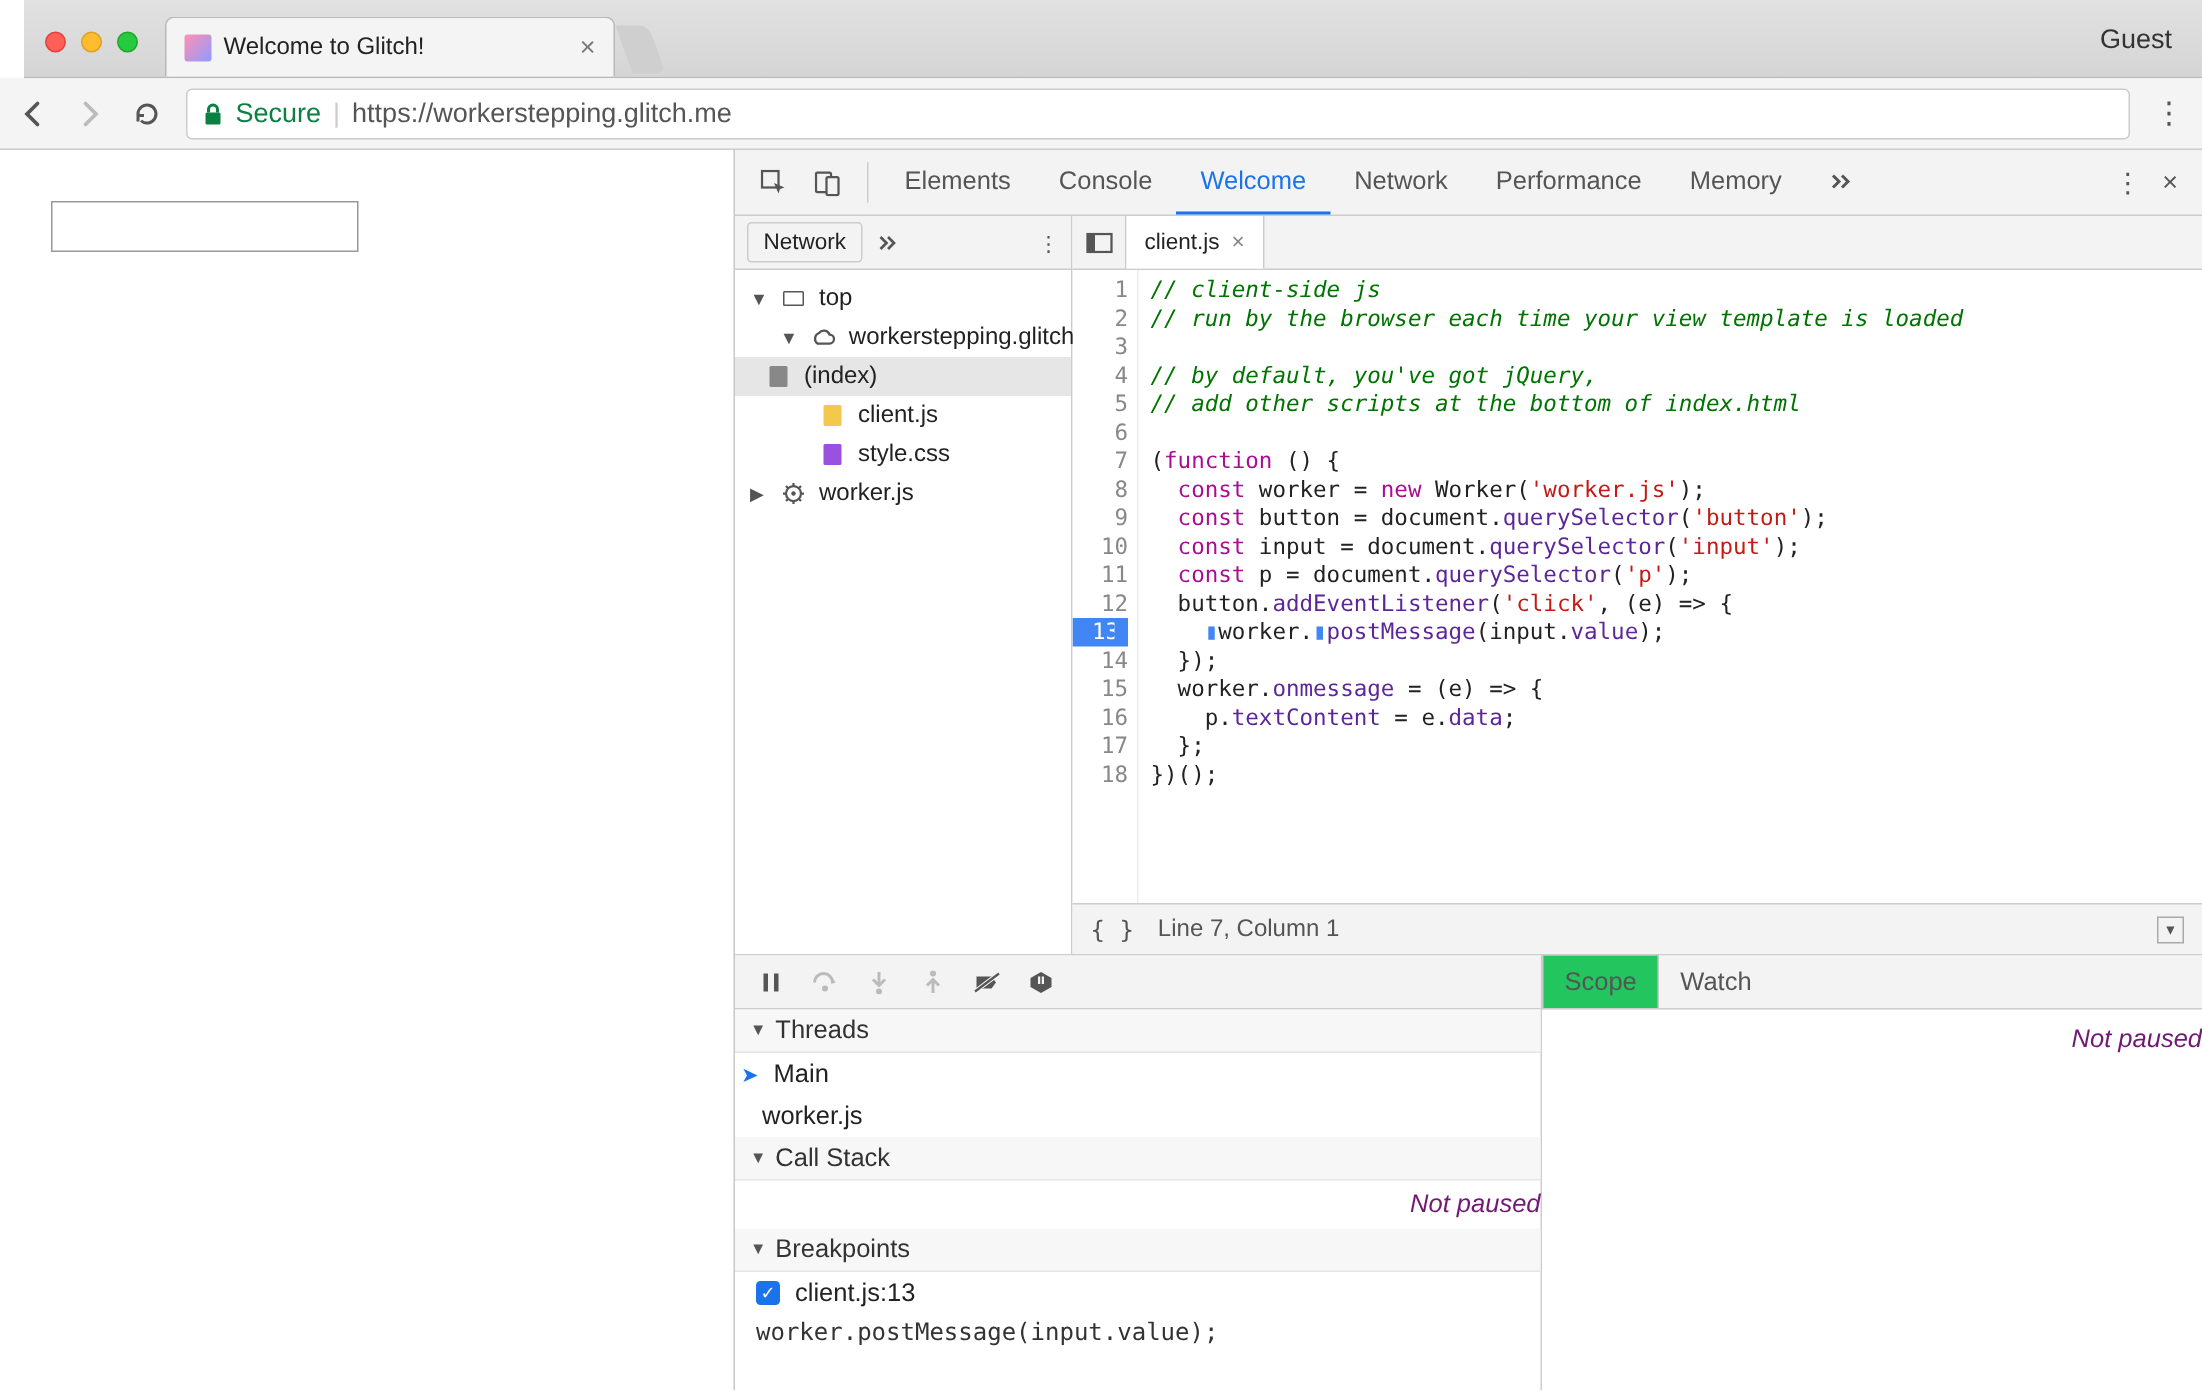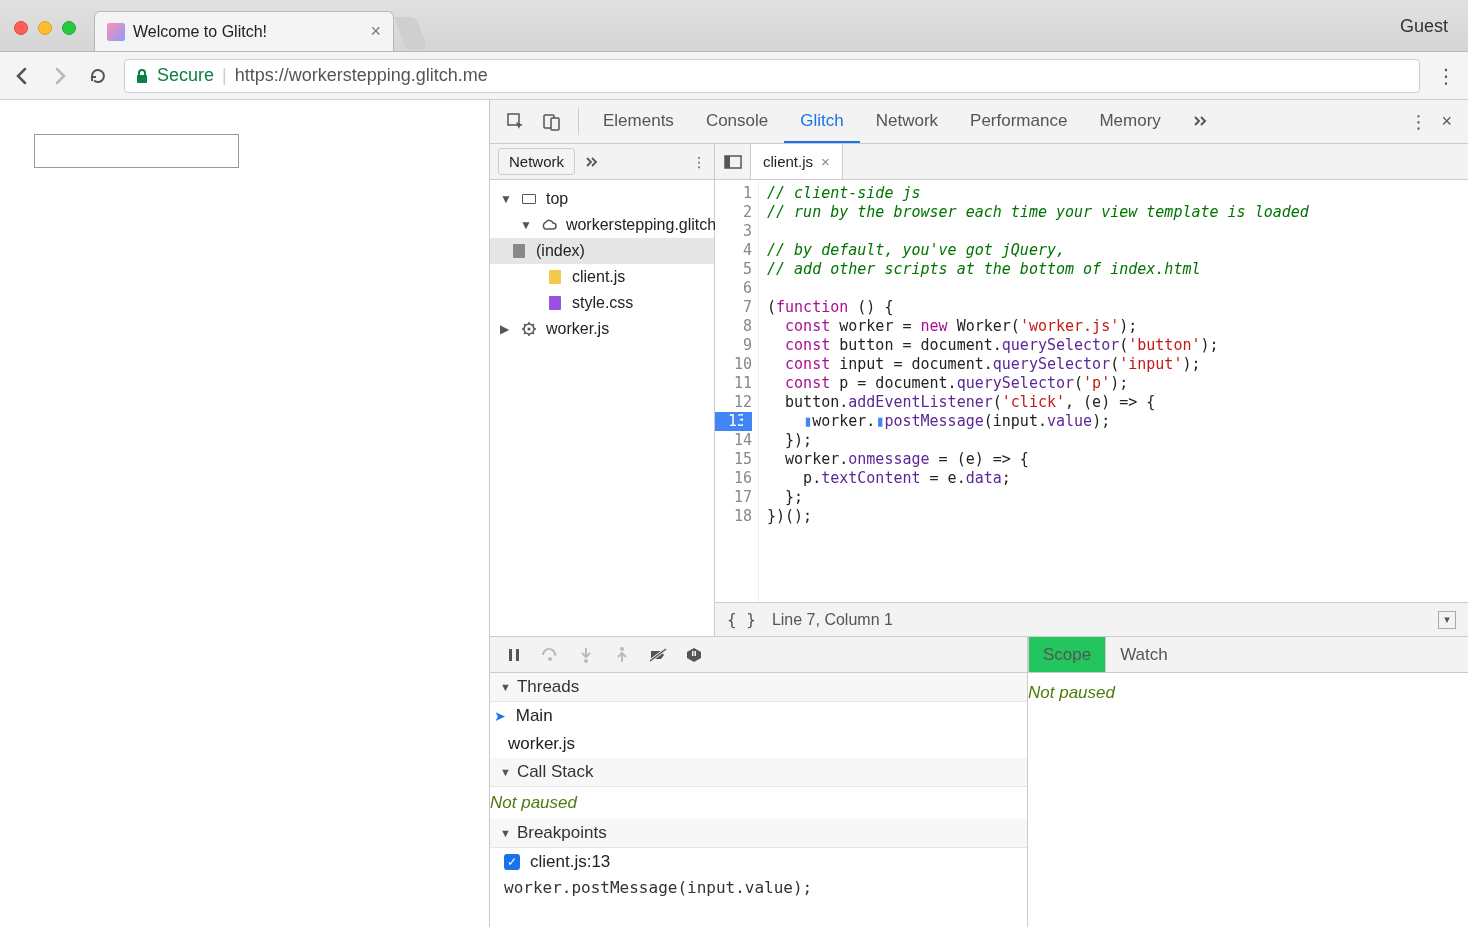--- a/index.html
+++ b/index.html
@@ -1,19 +1,19 @@
 <!DOCTYPE html>
 <html><head>
 <meta charset="utf-8">
 <style>
 * { margin: 0; padding: 0; box-sizing: border-box; }
 body { font-family: -apple-system, BlinkMacSystemFont, "Segoe UI", Helvetica, Arial, sans-serif; font-size: 14px; color: #222; background: #fff; width: 1468px; height: 927px; overflow: hidden; }
 
 
-.browser-toolbar { height: 52px; background: linear-gradient(#e1e1e1, #d5d5d5); border-bottom: 1px solid #b8b8b8; display: flex; align-items: flex-end; }
+.browser-toolbar { height: 52px; background: linear-gradient(#e1e1e1, #d5d5d5); border-bottom: 1px solid #b8b8b8; display: flex; align-items: flex-end; margin-left: 16px; }
 .traffic-lights { display: flex; gap: 10px; padding: 0 14px 16px 14px; }
 .tl { width: 14px; height: 14px; border-radius: 50%; }
 .tl-close { background: #ff5f56; border: 1px solid #e0443e; }
 .tl-min { background: #ffbd2e; border: 1px solid #dea123; }
 .tl-max { background: #27c93f; border: 1px solid #1aab29; }
 .tab { display: flex; align-items: center; gap: 8px; padding: 8px 12px; background: #f4f4f4; border: 1px solid #b8b8b8; border-bottom: none; border-radius: 6px 6px 0 0; height: 40px; margin-left: 4px; min-width: 300px; font-size: 16px; }
 .tab-favicon { width: 18px; height: 18px; background: linear-gradient(135deg, #ff8fb1, #8f9cff); border-radius: 2px; }
 .tab-close { margin-left: auto; color: #777; font-size: 18px; cursor: pointer; }
 .new-tab { width: 22px; height: 32px; margin-left: 6px; background: #cfcfcf; border-radius: 0 6px 6px 0; transform: skewX(20deg); margin-bottom: 2px; }
 .guest-label { margin-left: auto; padding: 0 20px 14px 0; font-size: 18px; font-weight: 400; color: #333; }
@@ -92,21 +92,21 @@
 
 .dt-lower { height: 290px; display: flex; }
 .debug-left { flex: 1; border-right: 1px solid #ccc; display: flex; flex-direction: column; }
 .debug-toolbar { height: 36px; border-bottom: 1px solid #ccc; display: flex; align-items: center; gap: 16px; padding: 0 14px; background: #f3f3f3; }
 .dbg-ico { width: 20px; height: 20px; color: #555; display: flex; align-items: center; justify-content: center; }
 .dbg-ico.disabled { color: #bbb; }
 .section-header { display: flex; align-items: center; gap: 6px; padding: 4px 10px; font-size: 17px; color: #333; background: #f7f7f7; border-bottom: 1px solid #e6e6e6; }
 .section-header .tri { font-size: 11px; color: #555; }
 .thread-row { display: flex; align-items: center; gap: 10px; padding: 4px 18px; font-size: 17px; }
 .thread-row.active::before { content: '➤'; color: #1a73e8; font-size: 14px; margin-left: -14px; }
-.not-paused { text-align: left; color: #4d7c0f; font-style: italic; padding: 6px 0; font-size: 17px; }
+.not-paused { text-align: right; color: #701a75; font-style: italic; padding: 6px 0; font-size: 17px; }
 .bp-row { padding: 4px 14px; display: flex; align-items: center; gap: 10px; font-size: 17px; }
 .bp-chk { width: 16px; height: 16px; background: #1a73e8; border-radius: 3px; display: flex; align-items: center; justify-content: center; color: #fff; font-size: 12px; }
 .bp-code { padding: 2px 14px 4px 14px; font-family: Menlo, monospace; font-size: 16px; color: #333; }
 
 .debug-right { width: 440px; display: flex; flex-direction: column; }
 .scope-tabs { height: 36px; display: flex; align-items: stretch; border-bottom: 1px solid #ccc; background: #f3f3f3; }
 .scope-tab { padding: 0 14px; display: flex; align-items: center; font-size: 17px; color: #555; cursor: pointer; }
 .scope-tab.active { background: #22c55e; border: 1px solid #ccc; border-bottom: none; border-top: none; }
 .scope-body { flex: 1; }
 .scope-body .not-paused { padding-top: 10px; }
@@ -178,21 +178,21 @@
       </div>
       <div class="dt-icon-btn">
         <svg width="18" height="18" viewBox="0 0 18 18">
             <rect x="1" y="2" width="10" height="13" stroke="#555" stroke-width="1.5" fill="none" rx="1"></rect>
             <rect x="8" y="5" width="8" height="12" stroke="#555" stroke-width="1.5" fill="#f3f3f3" rx="1"></rect>
           </svg>
       </div>
       <div class="dt-tab-sep"></div>
       <div class="dt-tab">Elements</div>
       <div class="dt-tab">Console</div>
-      <div class="dt-tab active">Glitch</div>
+      <div class="dt-tab active">Welcome</div>
       <div class="dt-tab">Network</div>
       <div class="dt-tab">Performance</div>
       <div class="dt-tab">Memory</div>
       <div class="dt-tab">
         <svg width="16" height="12" viewBox="0 0 16 12">
             <path d="M2 2l4 4-4 4M8 2l4 4-4 4" stroke="#555" stroke-width="2" fill="none"></path>
           </svg>
       </div>
       <div class="dt-right-icons">
         <span>⋮</span>

